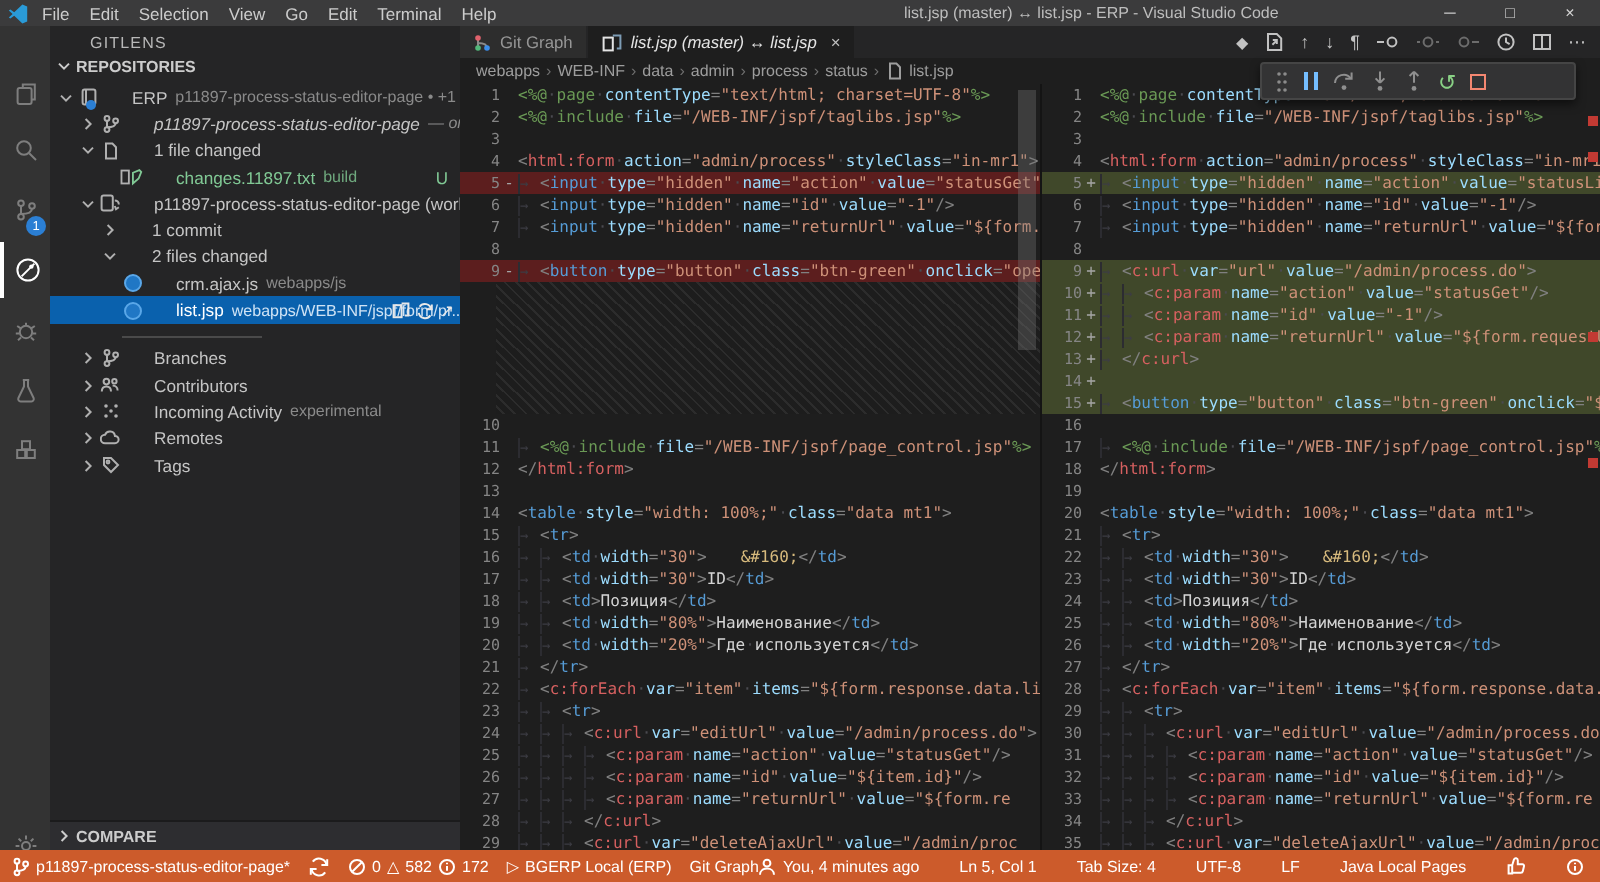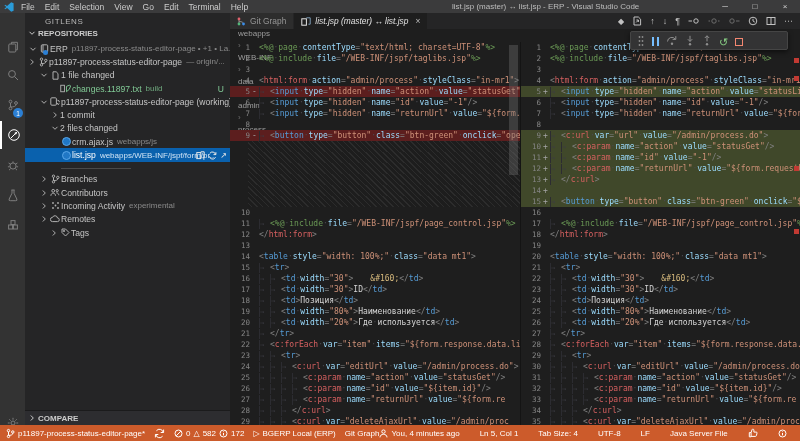--- a/index.html
+++ b/index.html
@@ -25,21 +25,21 @@
   .ab-badge{position:absolute;right:2px;bottom:1px;min-width:10px;height:10px;border-radius:5px;background:#2b7fd4;
             color:#fff;font-size:6.5px;display:flex;align-items:center;justify-content:center;padding:0 2px;}
 
   
   .sidebar{position:absolute;left:25px;top:13px;width:205px;height:412px;background:#252526;overflow:hidden;}
   .sbtitle{height:16px;display:flex;align-items:center;padding-left:20px;font-size:8px;letter-spacing:.6px;color:#b8b8b8;}
   .sect{height:13px;display:flex;align-items:flex-start;gap:2px;padding-left:3px;font-size:8px;font-weight:bold;color:#cccccc;}
   .tree-row{position:relative;height:13.3px;display:flex;align-items:center;font-size:8.6px;white-space:nowrap;overflow:hidden;color:#c5c5c5;}
   .tree-row .chev{width:10px;flex:none;display:flex;justify-content:center;color:#b0b0b0;}
   .tree-row .ticon{width:12px;flex:none;display:flex;justify-content:center;align-items:center;color:#b0b0b0;}
-  .tree-row .tlabel{margin-left:0;}
+  .tree-row .tlabel{margin-left:16px;}
   .tree-row .tdesc{margin-left:4px;font-size:8px;color:#8a8a8a;overflow:hidden;text-overflow:clip;}
   .tree-row.green .tlabel{color:#81c995;}
   .tree-row.green .tdesc{color:#6fa97e;}
   .tree-row .tbadge{position:absolute;right:6px;color:#81c995;font-size:8.5px;}
   .tree-row.selected{background:#0a61ad;color:#ffffff;}
   .tree-row.selected .tdesc{color:#cfe3f5;}
   .tree-row.selected .ticon,.tree-row.selected .chev{color:#fff;}
   .row-actions{position:absolute;right:3px;display:flex;gap:3px;align-items:center;color:#e8e8e8;font-size:8px;}
   .tsep{height:7px;border-bottom:1px solid #4a4a4a;width:70px;margin-left:36px;margin-bottom:4px;}
   .bluedot{display:inline-block;width:9px;height:9px;border-radius:50%;background:#2077c5;border:1px solid #5aa7e8;}
@@ -50,21 +50,21 @@
   
   .editorarea{position:absolute;left:230px;top:13px;width:570px;height:412px;background:#1e1e1e;}
   .tabbar{height:16px;background:#252526;display:flex;align-items:stretch;}
   .tab{display:flex;align-items:center;gap:4px;padding:0 7px;font-size:8.4px;background:#2d2d2d;color:#969696;
        border-right:1px solid #252526;white-space:nowrap;}
   .tab.active{background:#1e1e1e;color:#e4e4e4;font-style:italic;}
   .tab .tclose{margin-left:3px;color:#c0c0c0;font-style:normal;}
   .tabactions{margin-left:auto;display:flex;align-items:center;gap:8px;padding-right:7px;color:#c2c2c2;font-size:9px;}
   .tabactions .ta{display:flex;align-items:center;justify-content:center;}
   .tabactions .dim{opacity:.45;}
-  .breadcrumb{height:13px;display:flex;gap:3px;padding-left:8px;font-size:8px;color:#9d9d9d;white-space:nowrap;flex-direction:column;}
+  .breadcrumb{height:13px;display:flex;align-items:center;gap:3px;padding-left:8px;font-size:8px;color:#9d9d9d;white-space:nowrap;}
   .bc-sep{color:#6e6e6e;}
 
   
   .diff{position:absolute;left:0;top:29px;width:570px;height:383px;
         font-family:"DejaVu Sans Mono","Liberation Mono",monospace;font-size:8px;line-height:11px;}
   .pane{position:absolute;top:0;bottom:0;overflow:hidden;}
   .pane-left{left:0;width:290px;}
   .pane-right{left:290px;width:280px;border-left:1px solid #141414;}
   .line{height:11px;display:flex;white-space:pre;}
   .ln{width:20px;flex:none;text-align:right;color:#858585;font-size:7.5px;line-height:11px;}
@@ -206,21 +206,21 @@
           <span class="ticon">
             <svg width="9" height="9" viewBox="0 0 9 9" fill="none" stroke="currentColor" stroke-width="1">
               <rect x="1.3" y="0.8" width="6.4" height="7.4" rx="1"></rect>
               <path d="M3 0.8v7.4"></path>
             </svg>
           </span>
           <span class="tlabel">ERP</span>
           <span class="tdesc">p11897-process-status-editor-page • +1 • La...</span>
           <span class="repodot"></span>
         </div>
-        <div class="tree-row" style="padding-left: 2px;">
+        <div class="tree-row" style="padding-left: 14px; font-style: italic;">
           <span class="chev">
             <svg width="8" height="8" viewBox="0 0 8 8" fill="none" stroke="currentColor" stroke-width="1">
               <path d="M2.8 1.5L5.3 4 2.8 6.5"></path>
             </svg>
           </span>
           <span class="ticon">
             <svg width="9" height="10" viewBox="0 0 9 10" fill="none" stroke="currentColor" stroke-width="1">
               <circle cx="2.5" cy="2.2" r="1.2"></circle>
               <circle cx="2.5" cy="7.8" r="1.2"></circle>
               <circle cx="6.8" cy="3.4" r="1.2"></circle>
@@ -369,21 +369,21 @@
               <path d="M2.8 1.5L5.3 4 2.8 6.5"></path>
             </svg>
           </span>
           <span class="ticon">
             <svg width="10" height="8" viewBox="0 0 10 8" fill="none" stroke="currentColor" stroke-width="1">
               <path d="M2.5 6.6h5a1.8 1.8 0 000-3.6 2.6 2.6 0 00-5-.6 2.1 2.1 0 000 4.2z"></path>
             </svg>
           </span>
           <span class="tlabel">Remotes</span>
         </div>
-        <div class="tree-row" style="padding-left: 24px;">
+        <div class="tree-row" style="padding-left: 14px;">
           <span class="chev">
             <svg width="8" height="8" viewBox="0 0 8 8" fill="none" stroke="currentColor" stroke-width="1">
               <path d="M2.8 1.5L5.3 4 2.8 6.5"></path>
             </svg>
           </span>
           <span class="ticon">
             <svg width="9" height="9" viewBox="0 0 9 9" fill="none" stroke="currentColor" stroke-width="1">
               <path d="M1 4.5V1h3.5L8 4.5 4.5 8z"></path>
               <circle cx="3" cy="3" r="0.7"></circle>
             </svg>
@@ -700,21 +700,21 @@
         <div class="sb-item">
           <span>Tab Size: 4</span>
         </div>
         <div class="sb-item">
           <span>UTF-8</span>
         </div>
         <div class="sb-item">
           <span>LF</span>
         </div>
         <div class="sb-item">
-          <span>Java Server File</span>
+          <span>Java Local Pages</span>
         </div>
         <div class="sb-item">
           <span class="si">
             <svg width="10" height="10" viewBox="0 0 10 10" fill="none" stroke="currentColor" stroke-width="1">
               <path d="M1.3 4.6h1.8v4.2H1.3zM3.1 8.4h4.3a1 1 0 001-.8l.6-2.5a.8.8 0 00-.8-1H5.9V2.1a1 1 0 00-1.9-.4L3.1 4.6"></path>
             </svg>
           </span>
         </div>
         <div class="sb-item">
           <span class="si">

